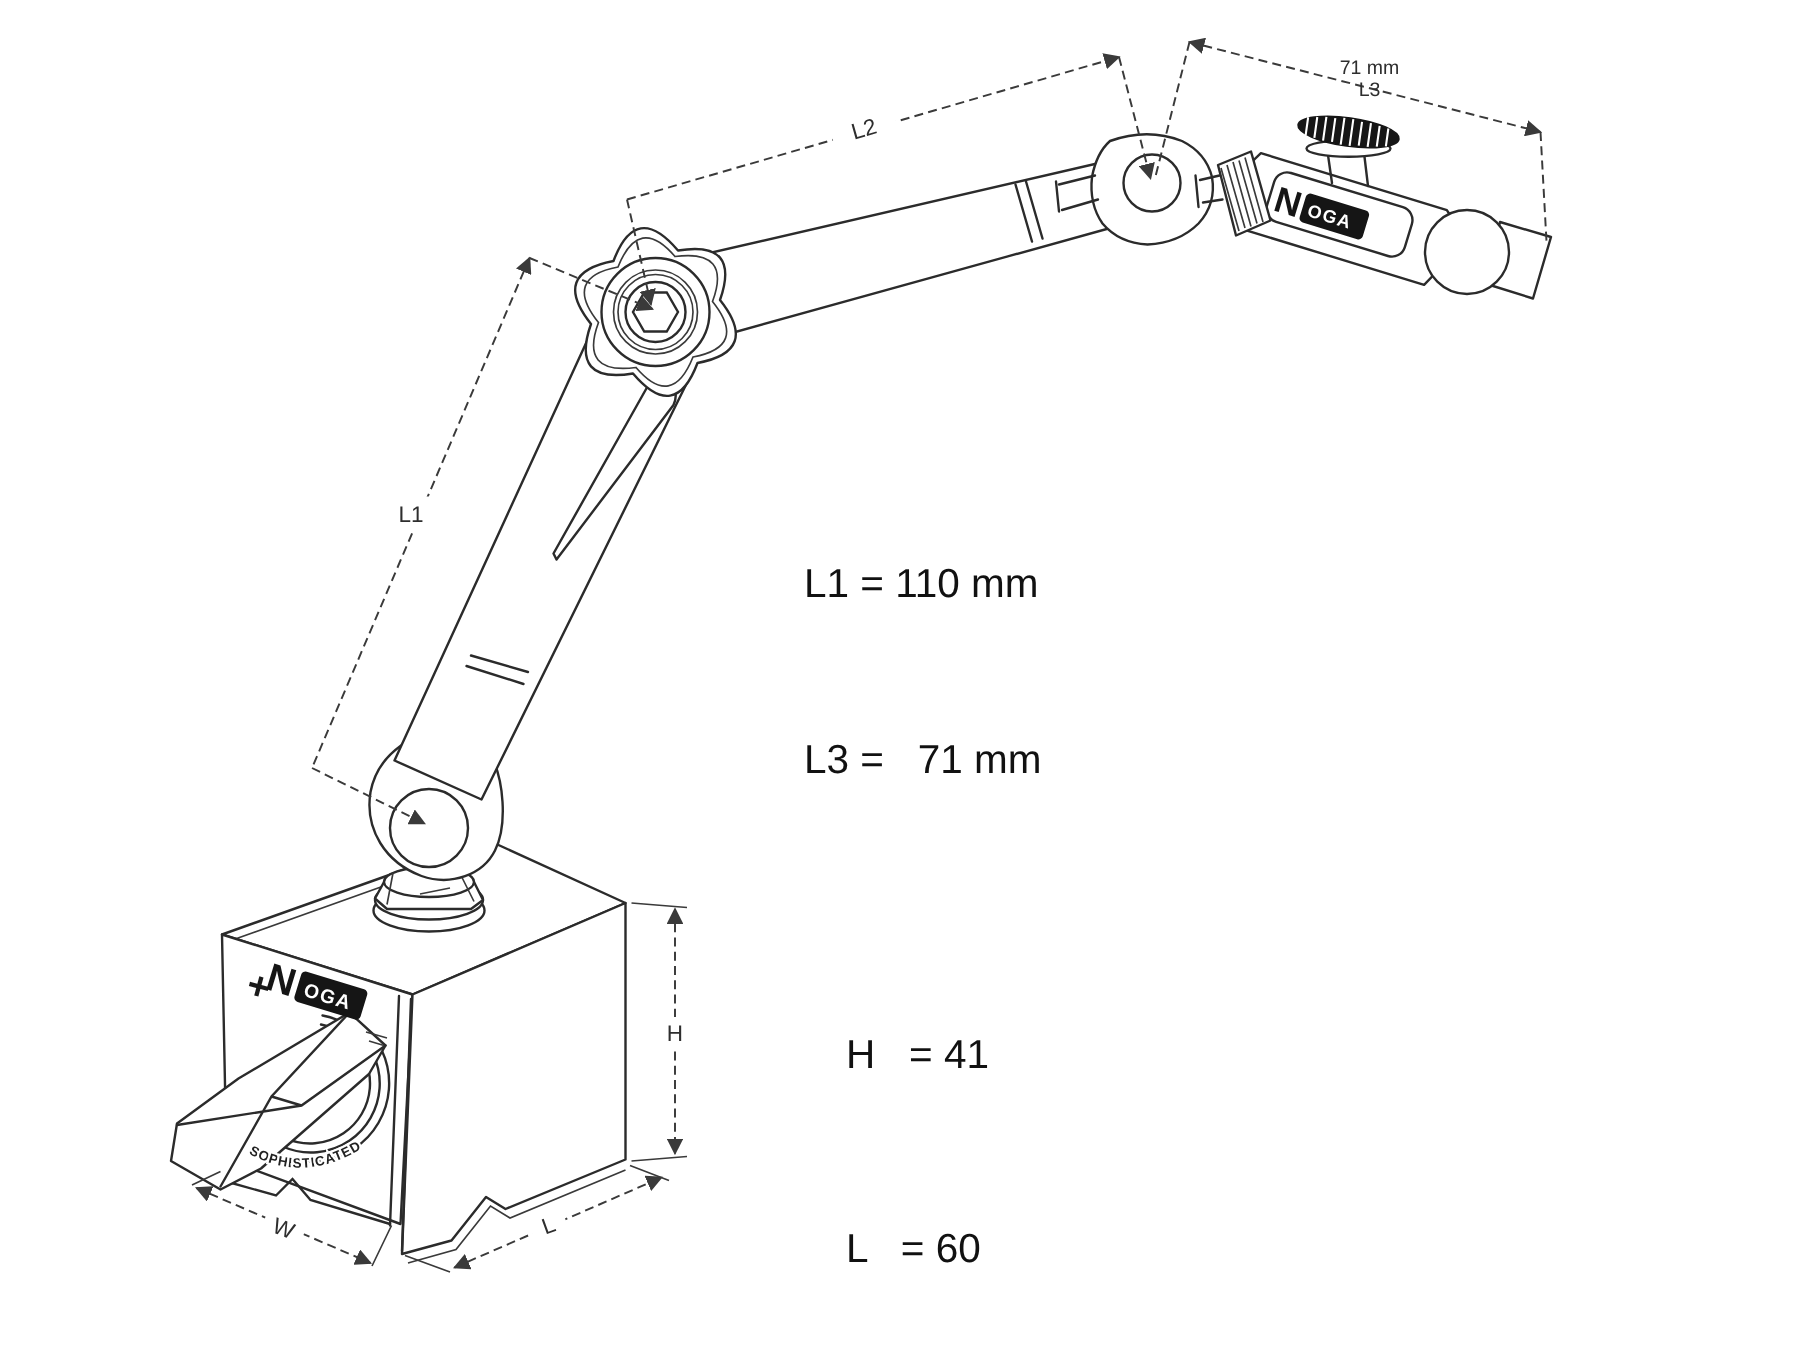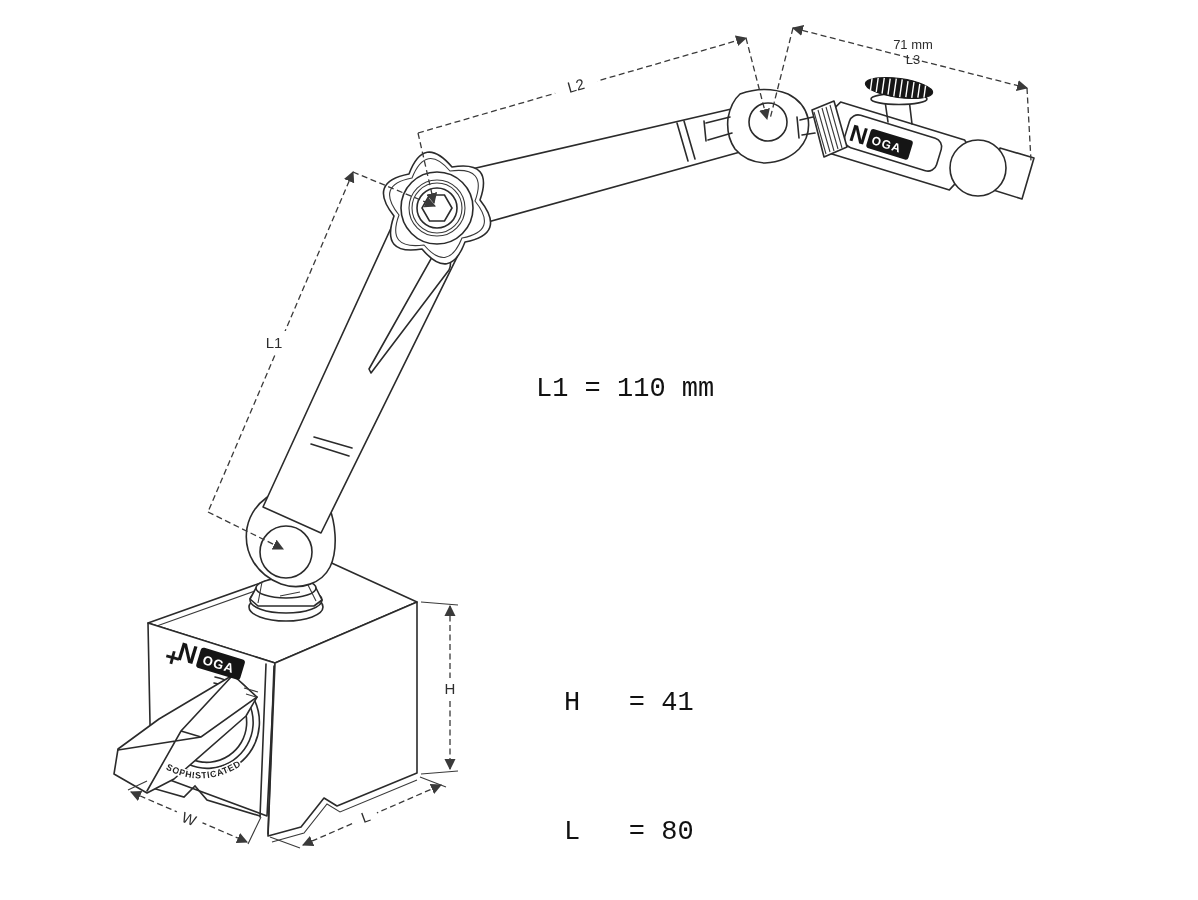--- a/index.html
+++ b/index.html
@@ -1,19 +1,19 @@
 <!DOCTYPE html>
 <html><head>
 <meta charset="utf-8">
 <style>
   html,body{margin:0;padding:0;background:#fff;}
   .stage{position:relative;width:1198px;height:900px;background:#fff;overflow:hidden;
          font-family:"Liberation Sans", sans-serif;}
   .stage svg{position:absolute;left:0;top:0;}
-  .spec-block{position:absolute;color:#111;font-family:Liberation Mono, monospace;
+  .spec-block{position:absolute;color:#111;font-family:Liberation Sans, sans-serif;
               font-size:27px;font-weight:400;white-space:pre;}
   .spec-lengths{left:536px;top:292px;line-height:39px;}
   .spec-base{left:564px;top:596px;line-height:43px;}
   .dim-label{font-family:"Liberation Sans", sans-serif;fill:#2e2e2e;}
   .outline{fill:#ffffff;stroke:#2b2b2b;stroke-width:1.6;stroke-linejoin:round;}
   .line{fill:none;stroke:#2b2b2b;stroke-width:1.6;stroke-linecap:round;}
   .thin{fill:none;stroke:#3a3a3a;stroke-width:1.1;}
   .dim{fill:none;stroke:#3a3a3a;stroke-width:1.3;stroke-dasharray:6 3.5;}
   .ext{fill:none;stroke:#3a3a3a;stroke-width:1.1;}
   .halo{paint-order:stroke;stroke:#ffffff;stroke-width:3px;}
@@ -159,19 +159,20 @@
     <path class="dim" d="M131,792 L247,842" marker-start="url(#arr)" marker-end="url(#arr)"></path>
     <g transform="rotate(21 189 819)">
       <rect x="175" y="805" width="28" height="22" fill="#ffffff"></rect>
       <text class="dim-label" x="189" y="824" font-size="15" text-anchor="middle">W</text>
     </g>
   </g>
 </svg>
 
   <div class="spec-block spec-lengths">
     <div>L1 = 110 mm</div>
+    <div>L3 =   71 mm</div>
   </div>
   <div class="spec-block spec-base">
     <div>H   = 41</div>
-    <div>L   = 80</div>
+    <div>L   = 60</div>
     
   </div>
 </div>
 
 </body></html>

